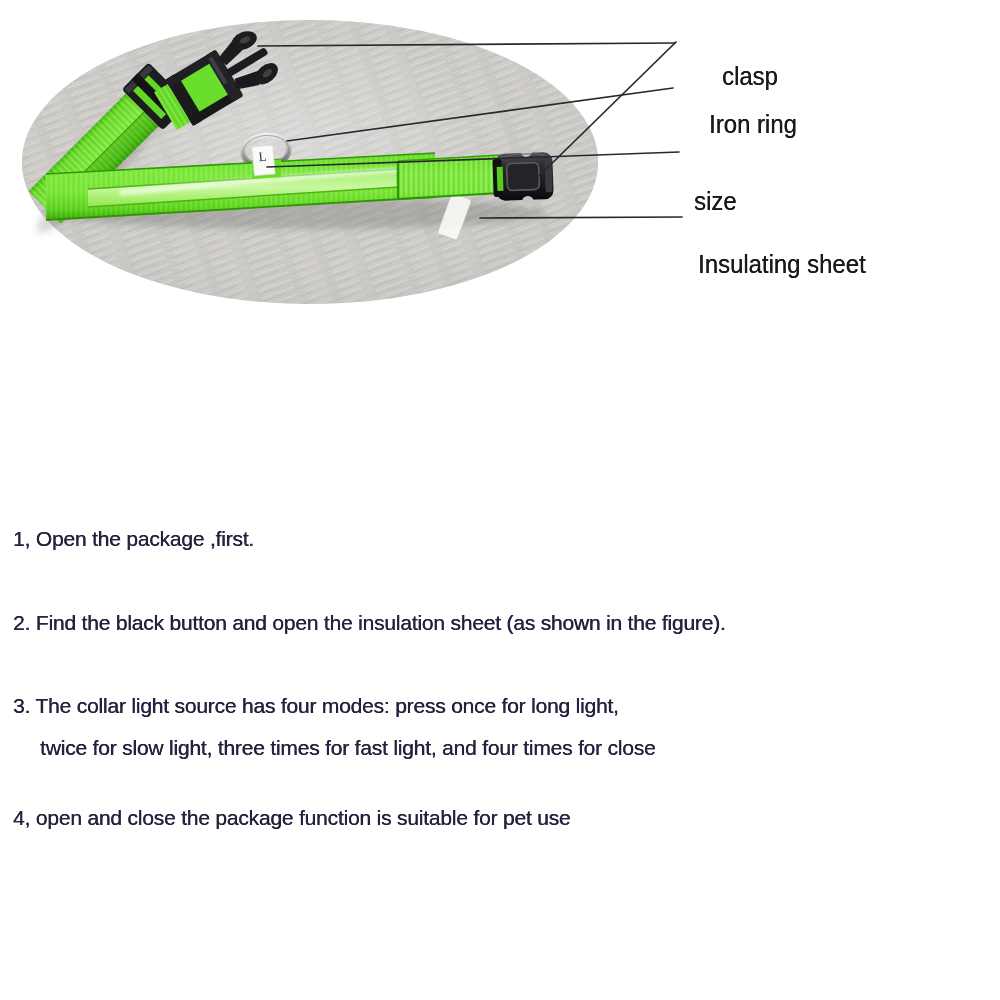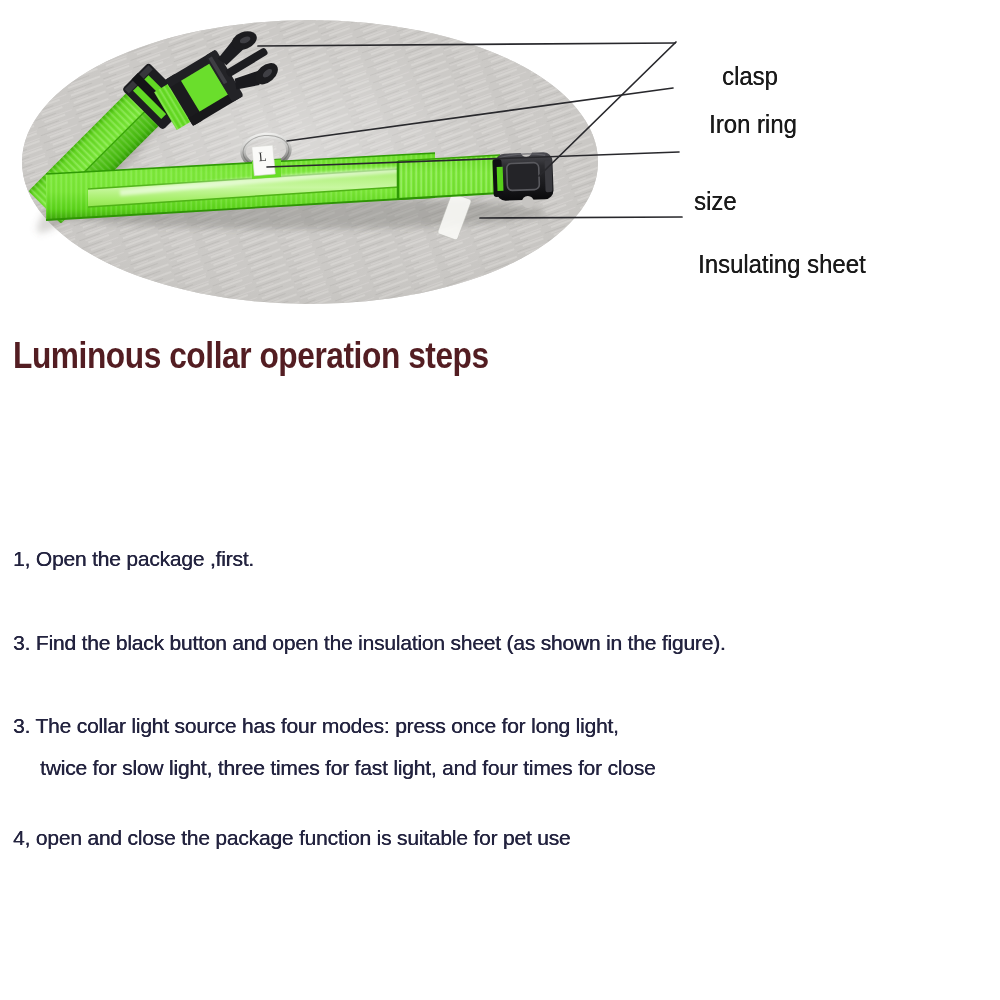--- a/index.html
+++ b/index.html
@@ -12,21 +12,21 @@
     white-space:nowrap;text-shadow:0.3px 0 0 currentColor;margin-top:48px;
   }
   .callout-label .sq{display:inline-block;transform:scaleX(0.92);transform-origin:left center;}
   #page-title{
     position:absolute;left:13px;top:336px;color:#531d22;font-size:36px;
     font-weight:bold;line-height:1.1;white-space:nowrap;letter-spacing:-0.5px;
   }
   #page-title .sq{display:inline-block;transform:scaleX(0.88);transform-origin:left center;}
   .step{
     position:absolute;left:13px;color:#23233f;font-size:21px;line-height:1.05;
-    white-space:nowrap;letter-spacing:-0.2px;text-shadow:0.35px 0 0 currentColor;margin-top:20px;
+    white-space:nowrap;letter-spacing:-0.2px;text-shadow:0.35px 0 0 currentColor;
   }
   .step.cont{left:40px;text-align:center;}
   #photo-svg{position:absolute;left:0;top:0;}
 </style>
 </head>
 <body>
 
 <div id="canvas">
 
   <svg id="photo-svg" width="1000" height="340" viewBox="0 0 1000 340">
@@ -192,23 +192,20 @@
   <div class="callout-label" style="left:709px;top:63px;text-align:center;">
     <span class="sq">Iron ring</span>
   </div>
   <div class="callout-label" style="left:694px;top:140px;">
     <span class="sq">size</span>
   </div>
   <div class="callout-label" style="left:698px;top:203px;">
     <span class="sq">Insulating sheet</span>
   </div>
 
-  <div id="page-title">
-    <span class="sq">Luminous collar operation steps</span>
-  </div>
 
   <div class="step" style="top:528px;">1, Open the package ,first.</div>
-  <div class="step" style="top:612px;">3. Find the black button and open the insulation sheet (as shown in the figure).</div>
+  <div class="step" style="top:612px;">2. Find the black button and open the insulation sheet (as shown in the figure).</div>
   <div class="step" style="top:695px;">3. The collar light source has four modes: press once for long light,</div>
   <div class="step cont" style="top:737px;">twice for slow light, three times for fast light, and four times for close</div>
   <div class="step" style="top:807px;">4, open and close the package function is suitable for pet use</div>
 
 </div>
 
 </body></html>

